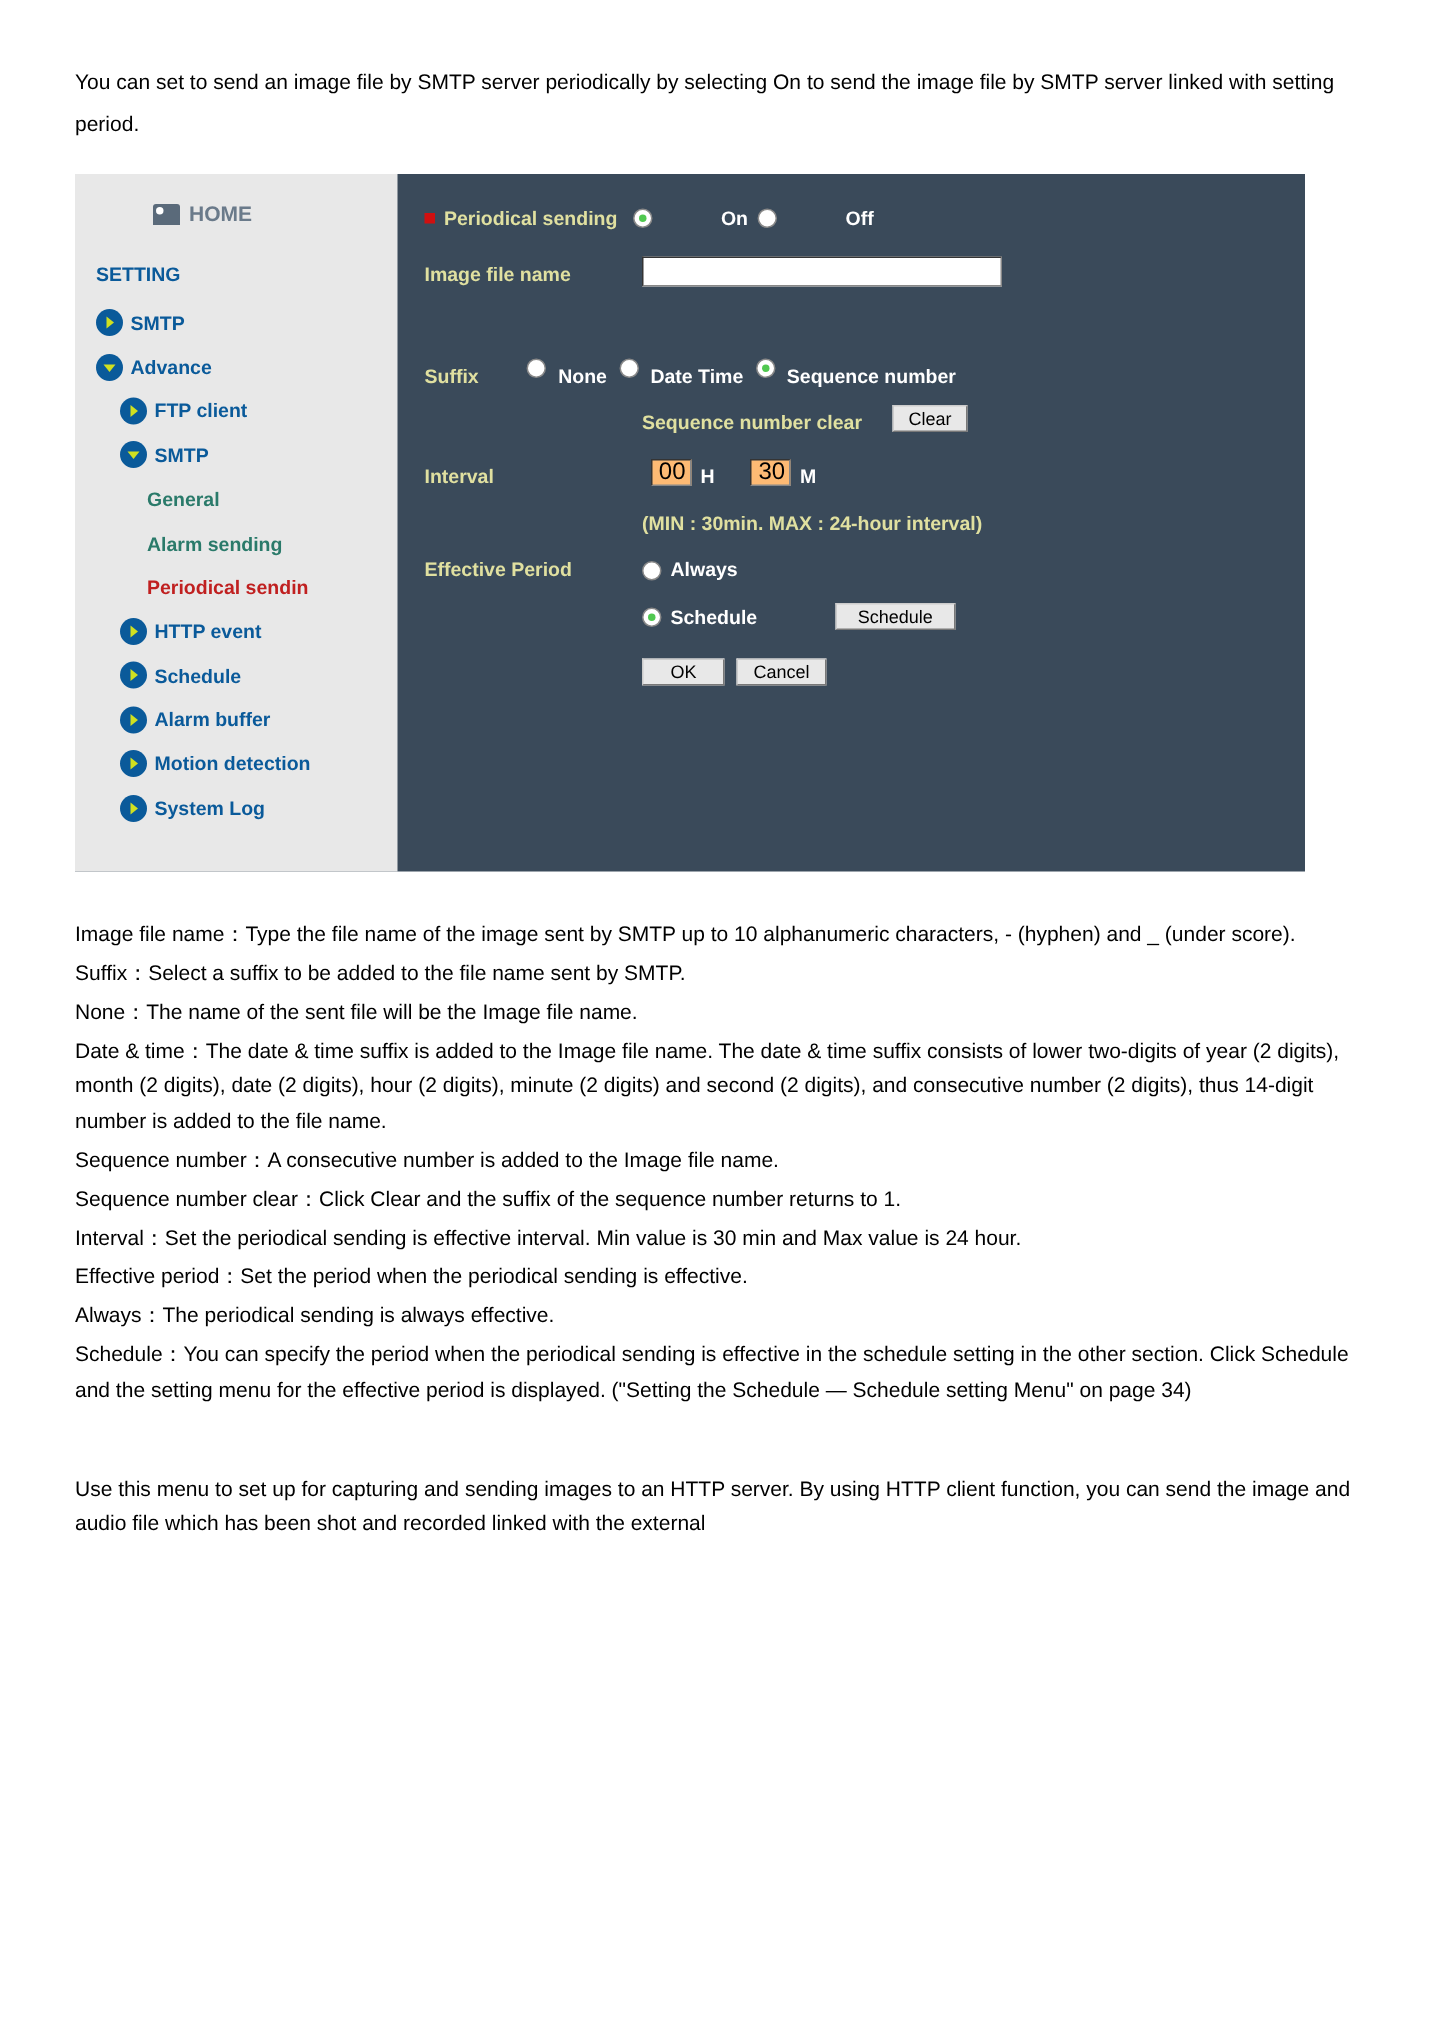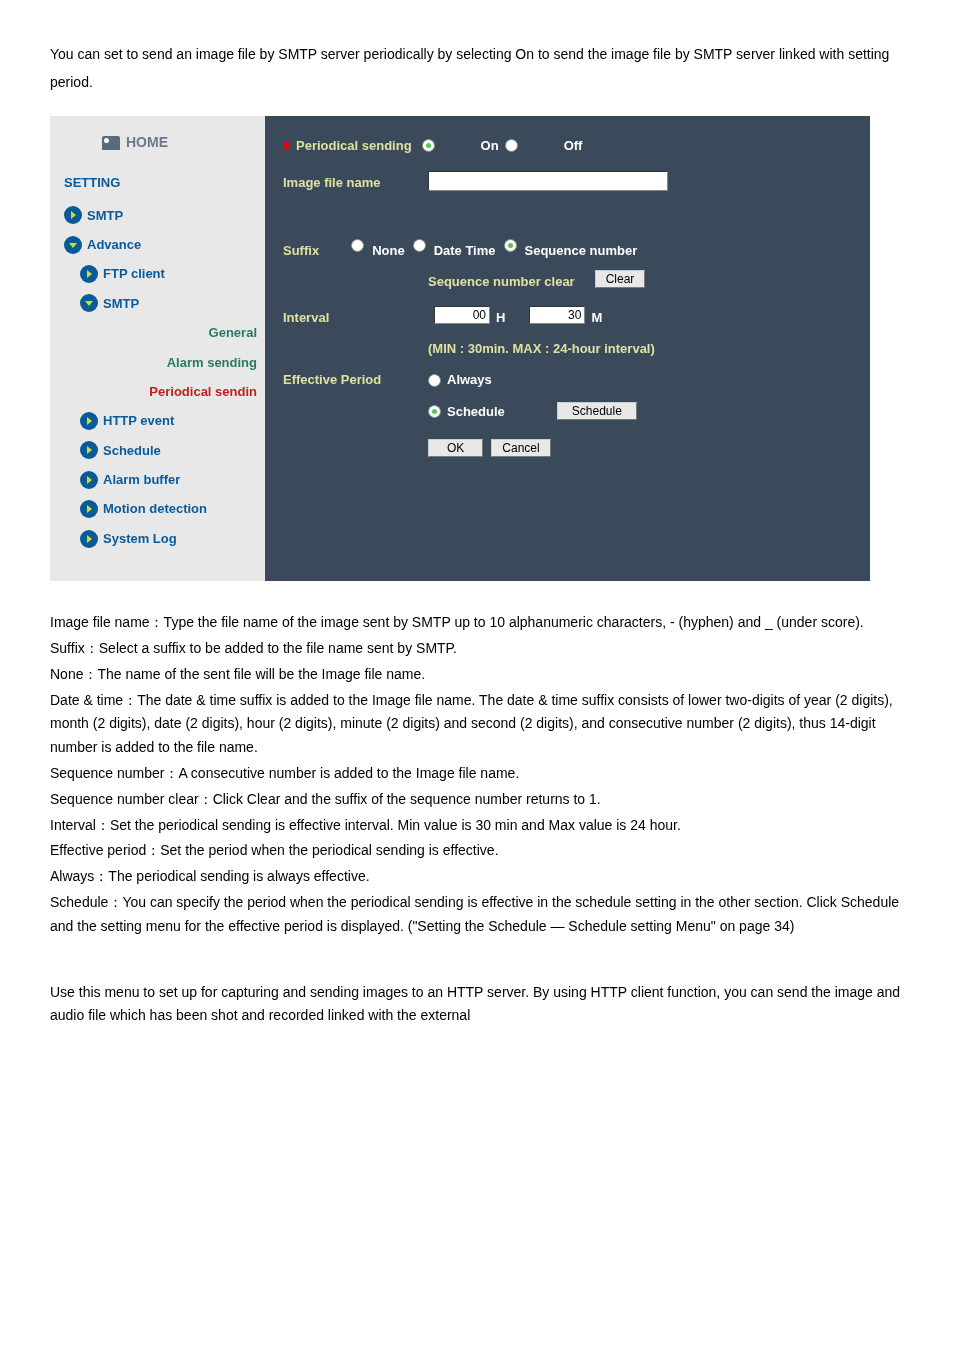--- a/index.html
+++ b/index.html
@@ -64,21 +64,20 @@
       padding: 3px 8px 3px 14px;
       color: #0a5a9a;
       font-weight: bold;
       cursor: pointer;
     }
     .nav-item.sub { padding-left: 30px; }
     .nav-item.sub2 {
       padding-left: 48px;
       color: #2a7a6a;
       font-weight: bold;
-      justify-content: flex-end;
     }
     .nav-item.sub2.active { color: #c02020; }
     .arrow-icon {
       width: 18px;
       height: 18px;
       background: #0a5a9a;
       border-radius: 50%;
       position: relative;
       margin-right: 5px;
       flex-shrink: 0;
@@ -150,27 +149,27 @@
       width: 145px;
       flex-shrink: 0;
     }
     .text-input {
       background: #fff;
       border: 1px inset #888;
       height: 20px;
       width: 240px;
     }
     .small-input {
-      background: #ffffff;
+      background: #fdba74;
       border: 1px inset #888;
       height: 18px;
-      width: 56px;
+      width: 27px;
       text-align: right;
       padding-right: 3px;
-      font-size: 12px;
+      font-size: 16px;
     }
     .config-button {
       background: #e8e8e8;
       border: 1px outset #ccc;
       padding: 1px 10px;
       font-size: 12px;
       cursor: pointer;
     }
     .white-text { color: #fff; font-weight: bold; }
     .hint-text {

